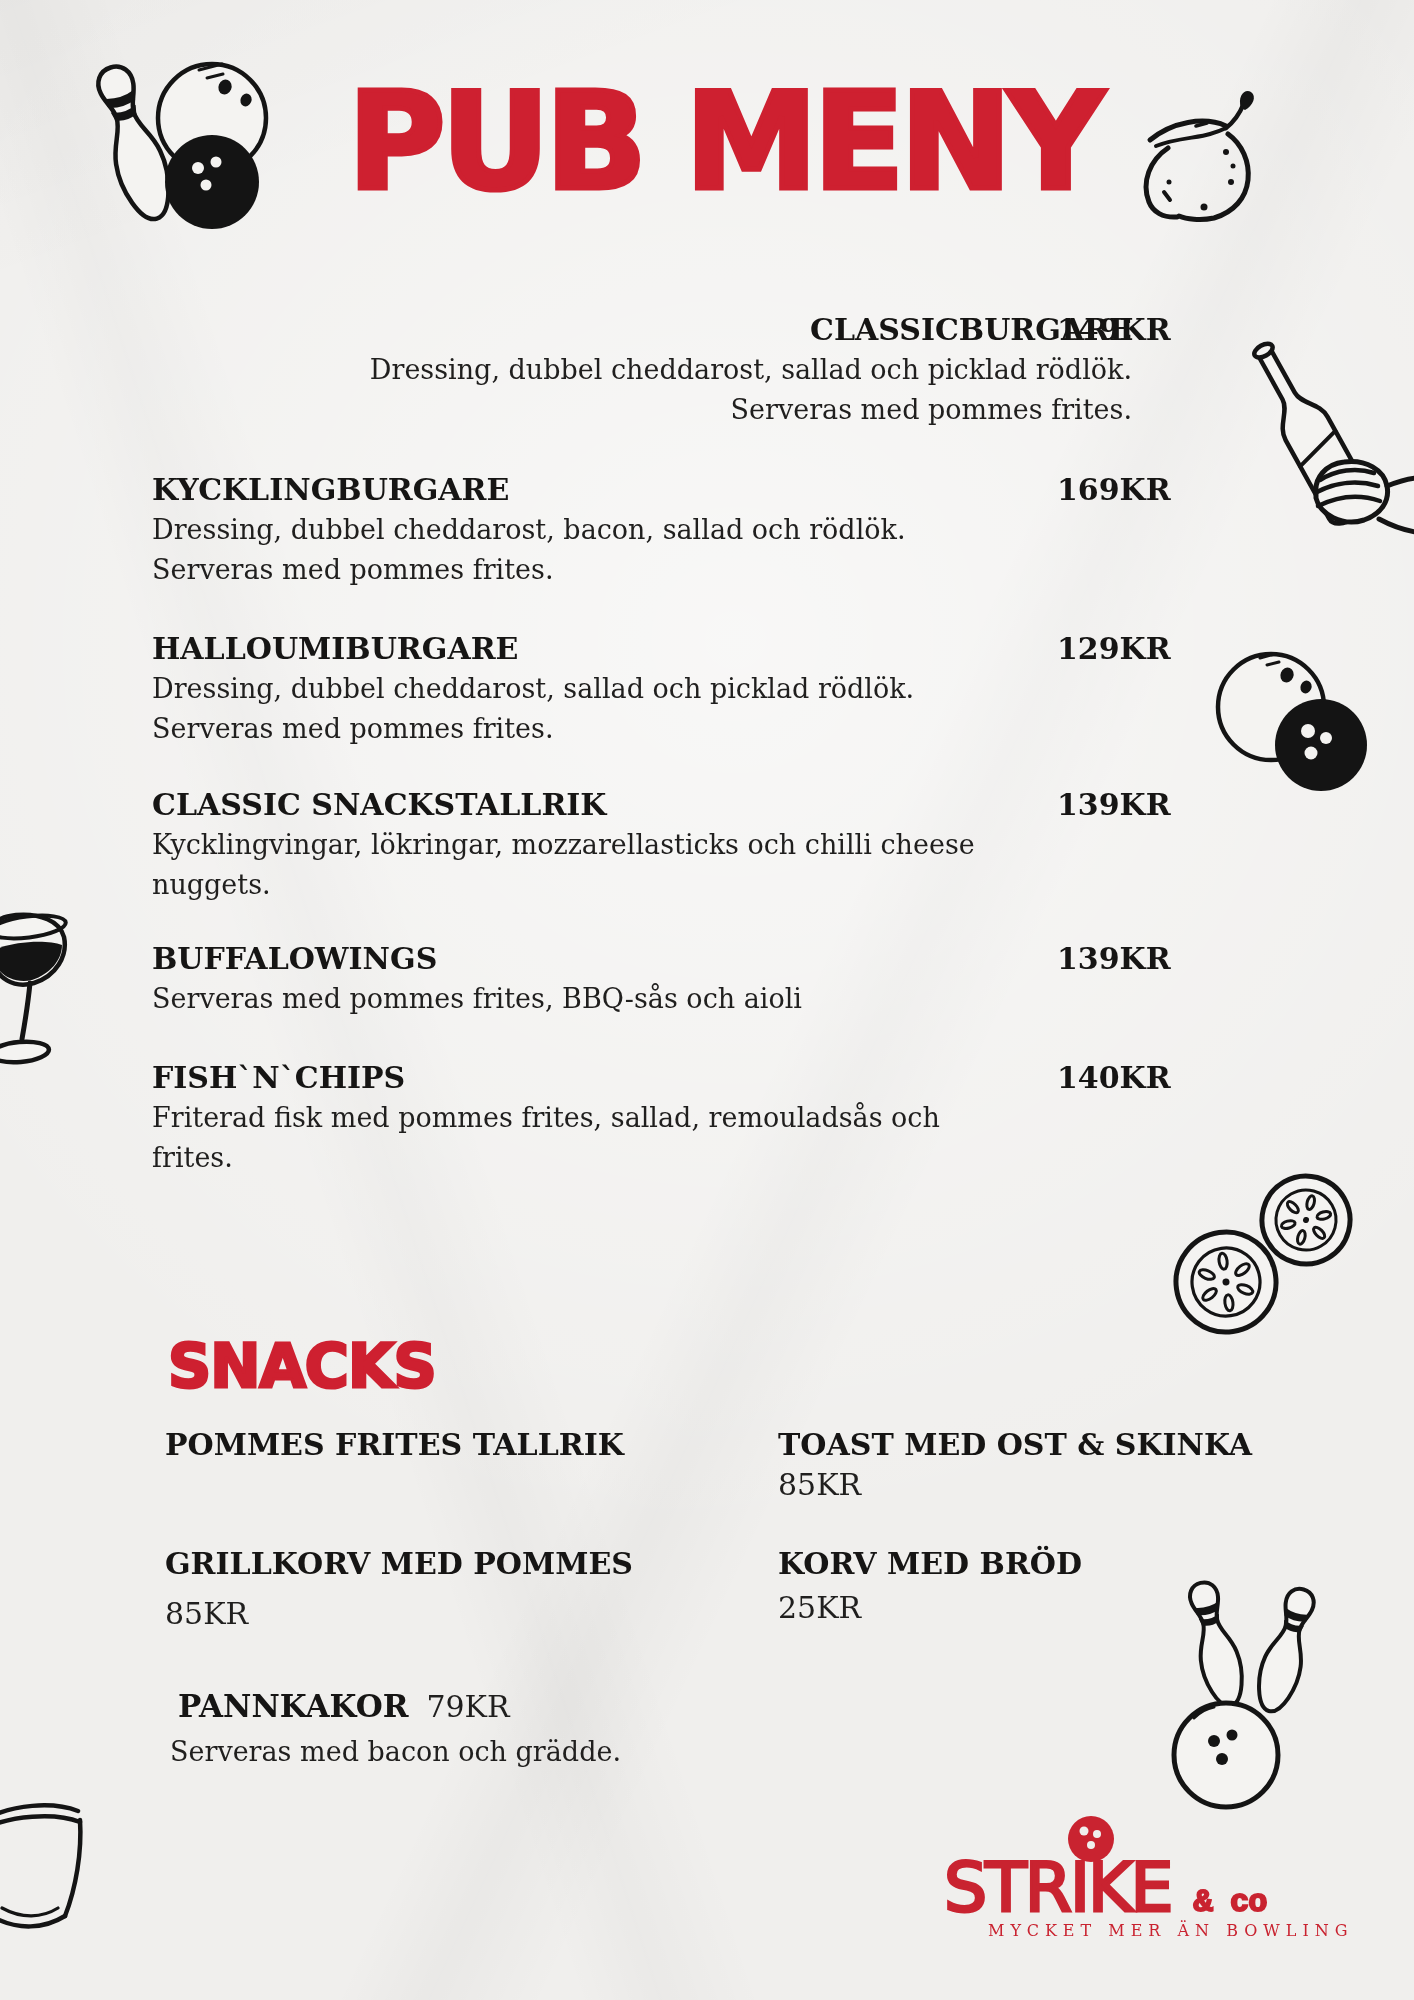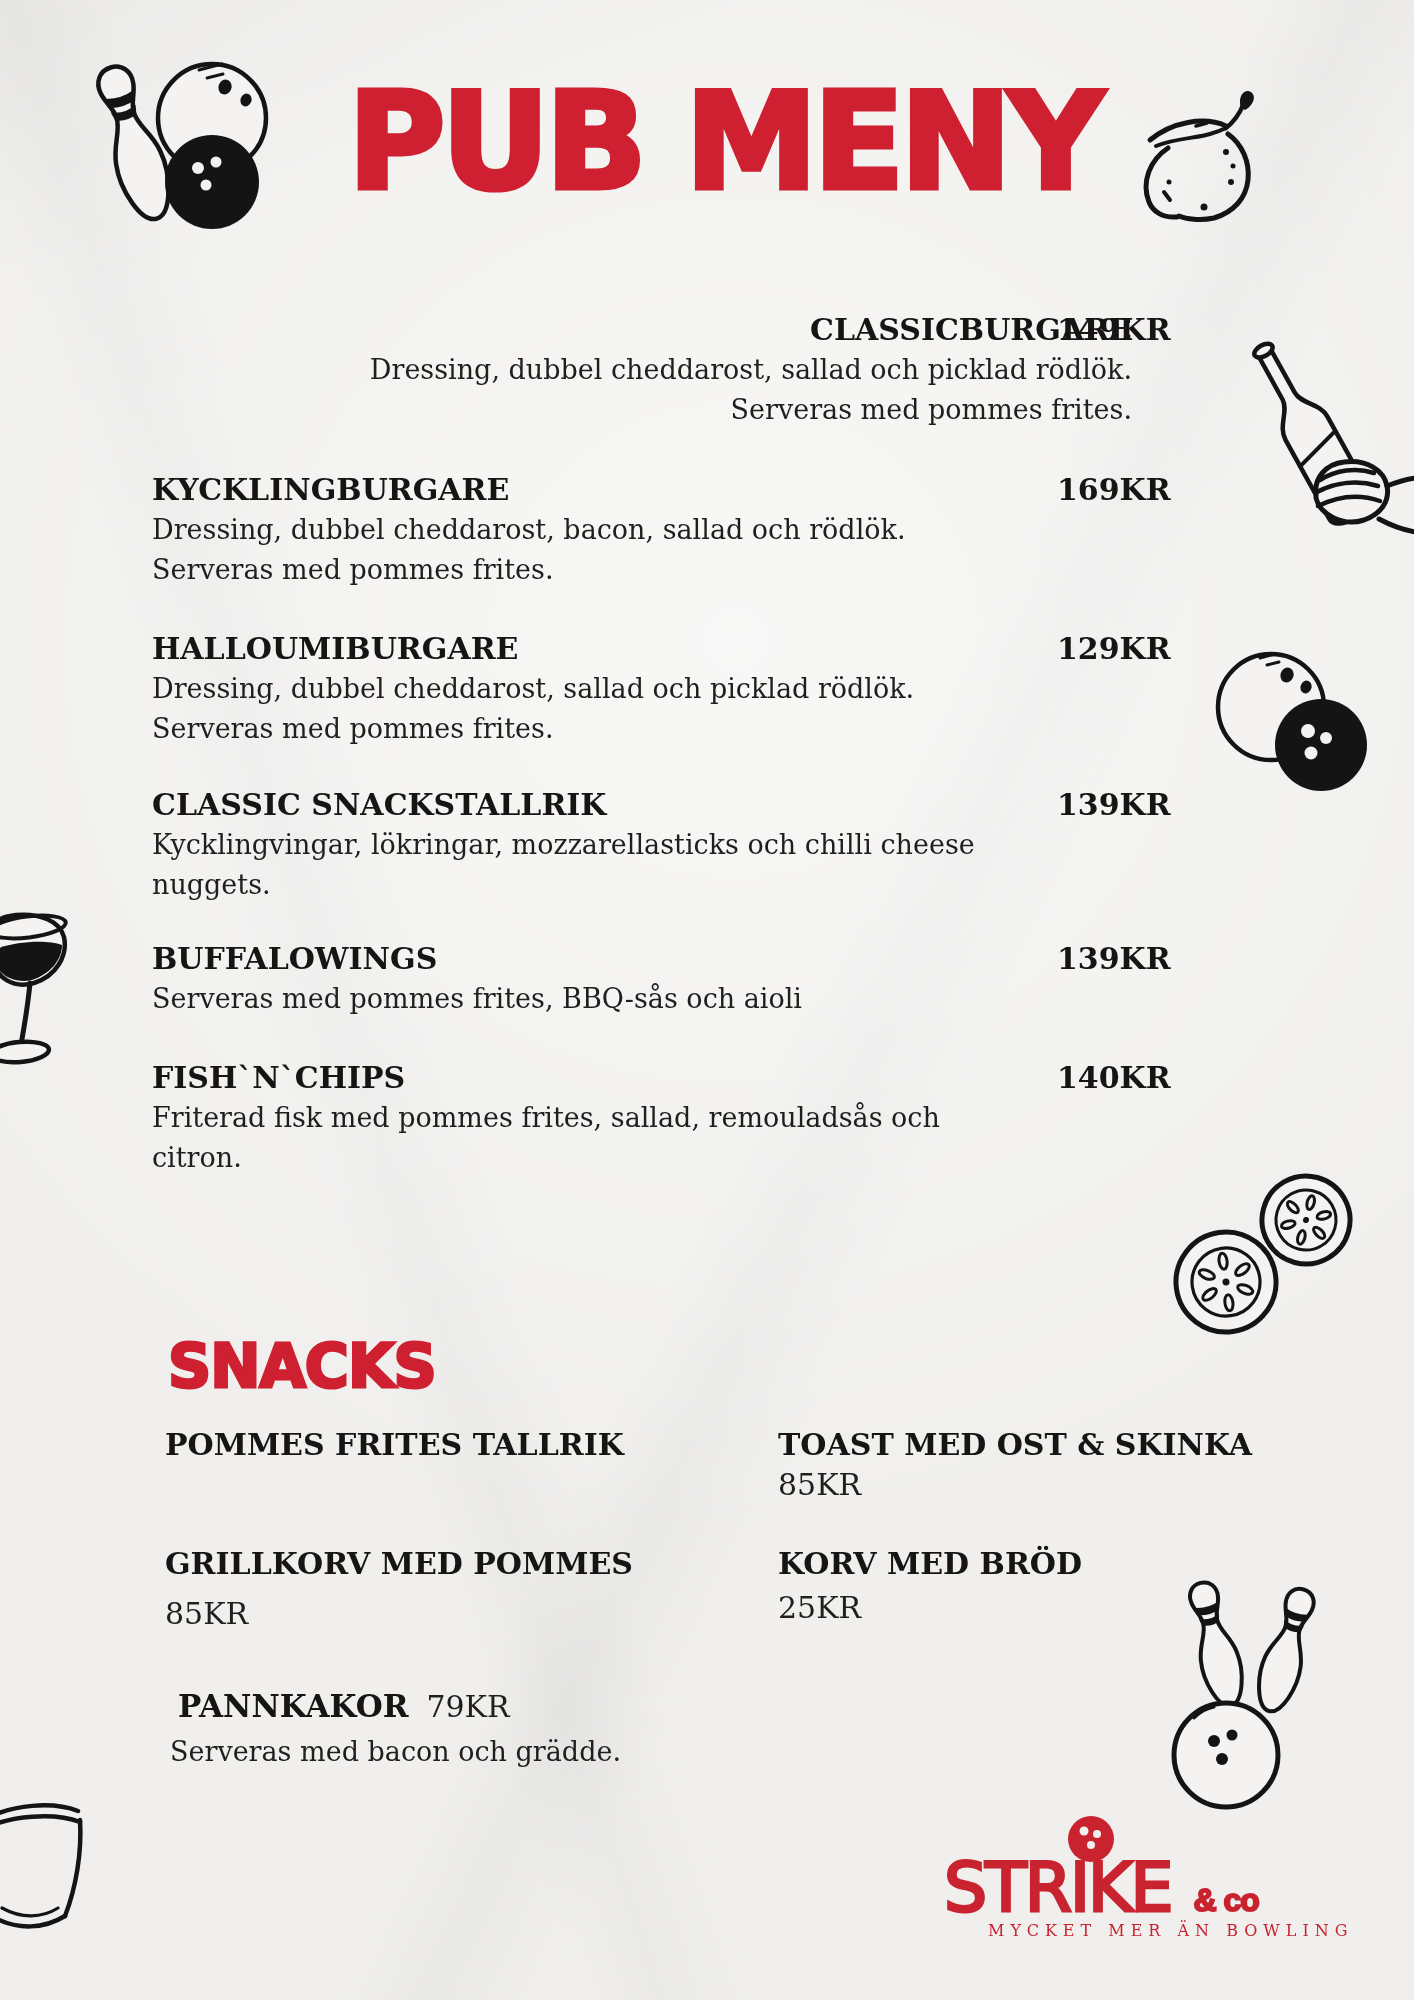--- a/index.html
+++ b/index.html
@@ -31,21 +31,21 @@
   .snack-name{font-weight:700;font-size:30px;line-height:36px;color:#161514;white-space:nowrap;}
   .snack-price{font-weight:400;font-size:30px;line-height:36px;margin-top:4px;color:#201f1e;}
   .pannkakor{position:absolute;left:178px;top:1688px;display:flex;align-items:baseline;gap:18px;white-space:nowrap;}
   .pk-name{font-weight:700;font-size:31px;color:#161514;}
   .pk-price{font-weight:400;font-size:30px;color:#201f1e;}
   .pk-desc{position:absolute;left:170px;top:1736px;font-size:27px;color:#201f1e;white-space:nowrap;}
   
   .logo-row{position:absolute;left:944px;top:1854px;display:flex;align-items:baseline;}
   .logo-brand{font-family:"DejaVu Sans", sans-serif;font-weight:400;font-size:68px;line-height:1;
     color:#c92330;-webkit-text-stroke:3px #c92330;letter-spacing:-2px;}
-  .logo-suffix{font-family:Liberation Sans, sans-serif;font-weight:800;font-size:32px;line-height:1;
+  .logo-suffix{font-family:Liberation Mono, monospace;font-weight:800;font-size:32px;line-height:1;
     color:#c92330;-webkit-text-stroke:2px #c92330;margin-left:22px;letter-spacing:-1px;}
   .logo-tagline{position:absolute;left:988px;top:1921px;font-family:"DejaVu Serif", serif;
     font-size:16px;letter-spacing:6px;color:#c92330;white-space:nowrap;}
   svg{display:block;}
   .stroke{fill:none;stroke:#141414;stroke-linecap:round;stroke-linejoin:round;}
   .paperfill{fill:#f4f3f1;stroke:#141414;stroke-linecap:round;stroke-linejoin:round;}
 </style>
 </head>
 <body>
 
@@ -136,21 +136,21 @@
     <div class="item-price">139KR</div>
     <div class="item-desc">
       <div>Serveras med pommes frites, BBQ-sås och aioli</div>
     </div>
   </div>
   <div class="item" style="top:1060px;">
     <div class="item-name">FISH`N`CHIPS</div>
     <div class="item-price">140KR</div>
     <div class="item-desc">
       <div>Friterad fisk med pommes frites, sallad, remouladsås och</div>
-        <div>citron.</div>
+        <div>frites.</div>
     </div>
   </div>
 
   <svg class="abs" style="left:1205px;top:645px;" width="170" height="155" viewBox="0 0 170 155">
     <circle class="paperfill" cx="66" cy="62" r="53" stroke-width="4.5"></circle>
     <path class="stroke" stroke-width="3" d="M55,13 l15,-4 M62,20 l12,-3"></path>
     <ellipse cx="82" cy="30" rx="6.5" ry="7.5" transform="rotate(22 82 30)" fill="#141414"></ellipse>
     <ellipse cx="101" cy="42" rx="5.5" ry="6.5" transform="rotate(22 101 42)" fill="#141414"></ellipse>
     <circle cx="116" cy="100" r="46" fill="#141414"></circle>
     <circle cx="103" cy="86" r="7" fill="#f4f3f1"></circle>

